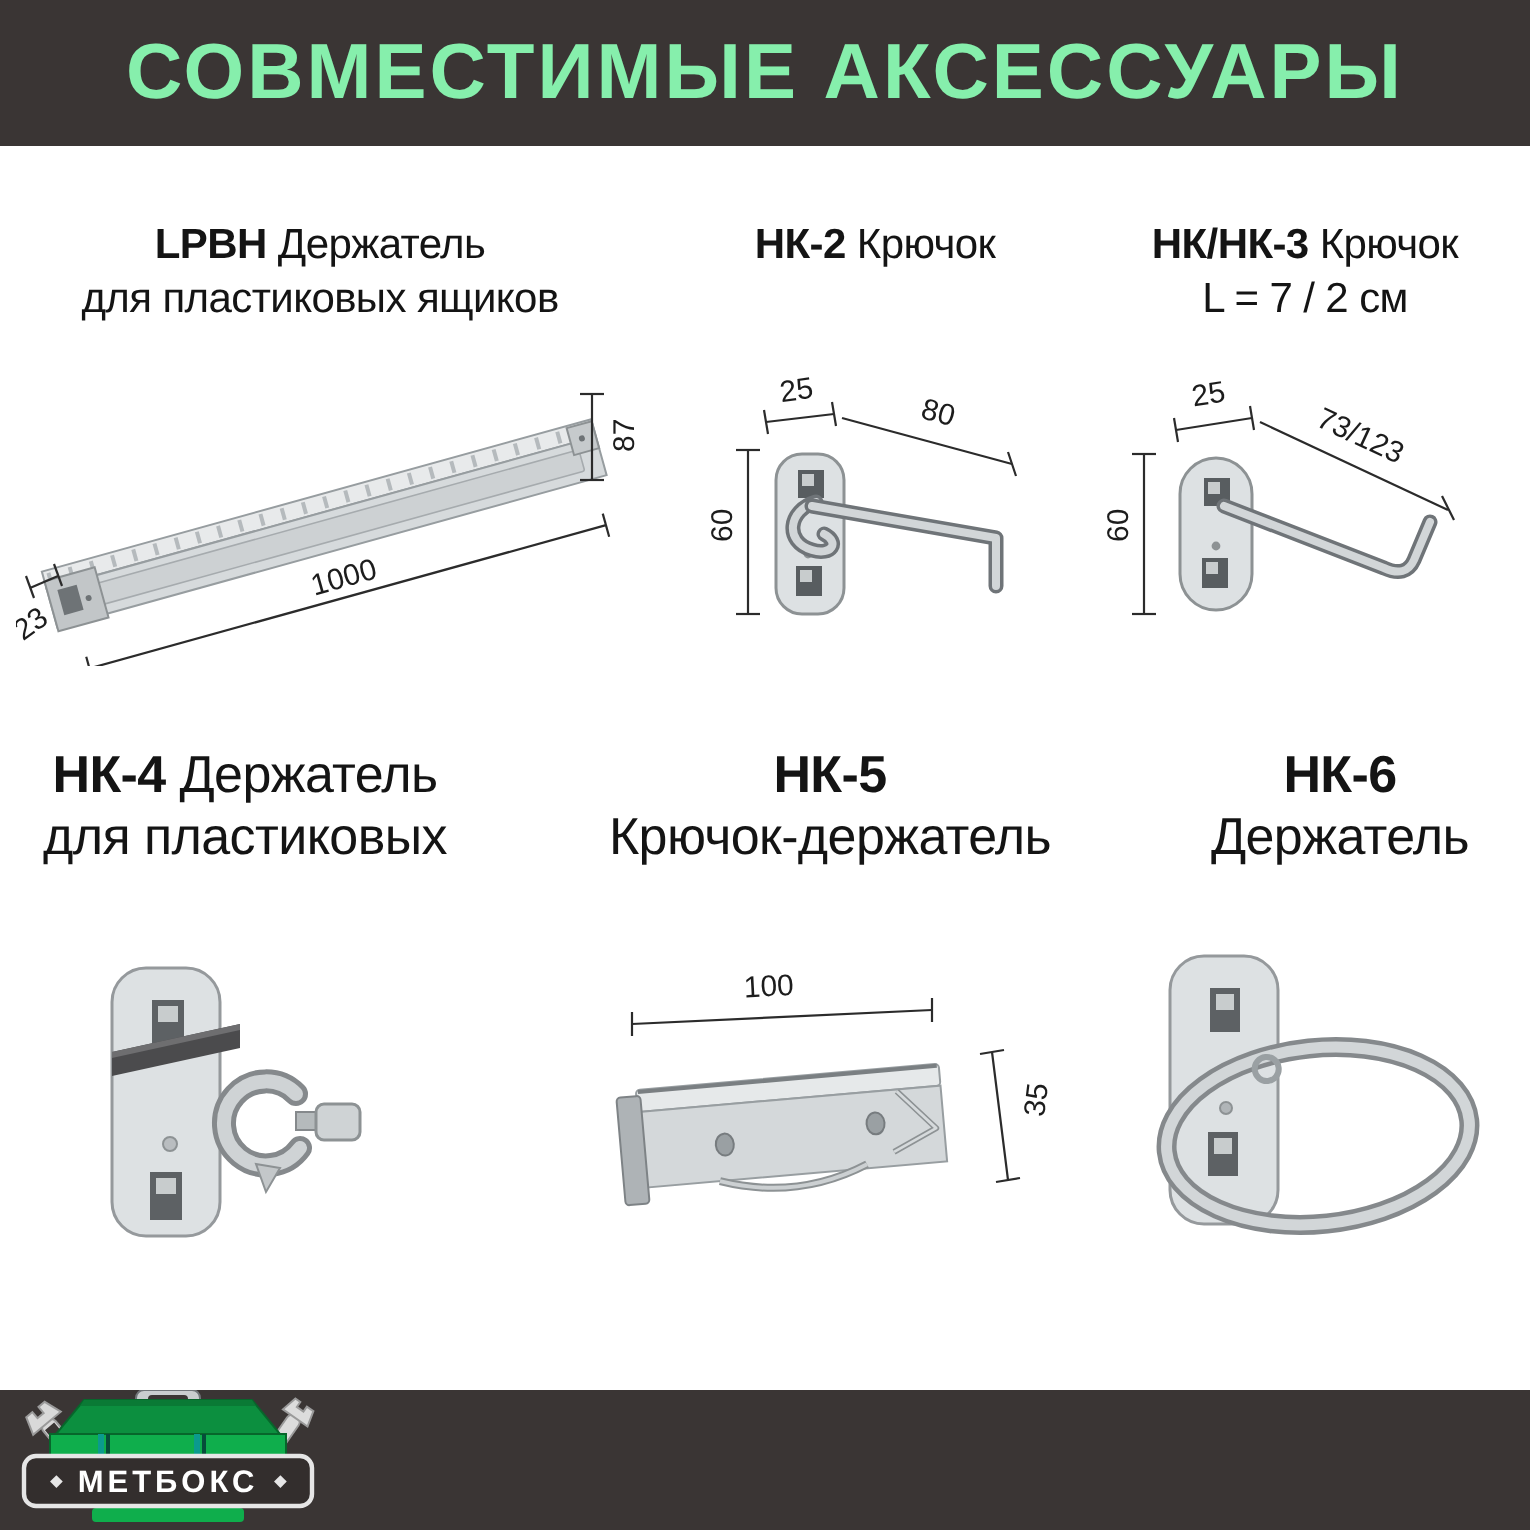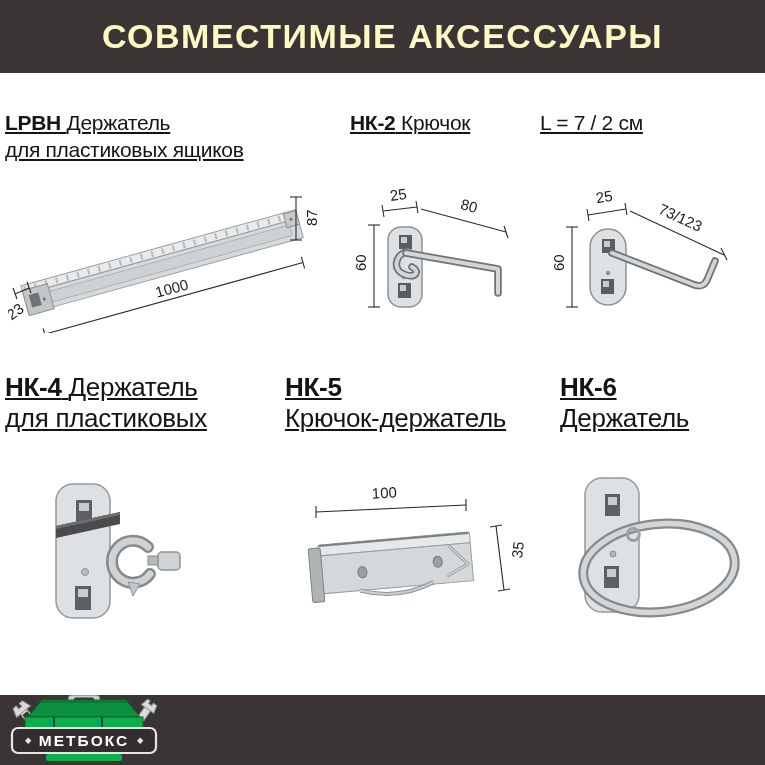--- a/index.html
+++ b/index.html
@@ -1,21 +1,21 @@
 <!DOCTYPE html>
 <html><head>
 <meta charset="utf-8">
 <style>
   html,body{margin:0;padding:0;background:#fff;}
   .page{position:relative;width:765px;height:765px;background:#ffffff;overflow:hidden;
         font-family:"Liberation Sans", sans-serif;color:#141414;}
   .topbar{position:absolute;left:0;top:0;width:765px;height:73px;background:#3a3534;
           display:flex;align-items:center;justify-content:center;}
-  .topbar .title{color:#fef9c3;font-weight:bold;font-size:34px;letter-spacing:1.5px;white-space:nowrap;}
-  .ptitle{position:absolute;text-align:left;text-decoration:underline;}
+  .topbar .title{color:#86efac;font-weight:bold;font-size:39px;letter-spacing:1.5px;white-space:nowrap;}
+  .ptitle{position:absolute;text-align:center;}
   .r1{font-size:21px;line-height:27px;letter-spacing:-0.3px;}
   .r2{font-size:26px;line-height:31px;letter-spacing:-0.3px;}
   .code{font-weight:bold;}
   .draw{position:absolute;}
   svg text.dim{font-size:15px;fill:#1c1c1c;font-family:"Liberation Sans",sans-serif;}
   svg .dl{stroke:#2b2b2b;stroke-width:1.1;fill:none;}
   .botbar{position:absolute;left:0;top:695px;width:765px;height:70px;background:#3a3534;}
   .logo{position:absolute;left:4px;top:695px;}
   svg .brand{font-size:15.5px;font-weight:bold;letter-spacing:2px;fill:#ffffff;font-family:"Liberation Sans",sans-serif;}
 </style>
@@ -31,20 +31,21 @@
   <div class="ptitle r1" style="left:5px;top:109px;width:310px">
     <div><span class="code">LPBH</span> <span>Держатель</span></div>
     <div>для пластиковых ящиков</div>
   </div>
 
   <div class="ptitle r1" style="left:350px;top:109px;width:175px">
     <div><span class="code">НК-2</span> <span>Крючок</span></div>
   </div>
 
   <div class="ptitle r1" style="left:540px;top:109px;width:225px">
+    <div><span class="code">НК/НК-3</span> <span>Крючок</span></div>
     <div>L = 7 / 2 см</div>
   </div>
 
   <svg class="draw" style="left:8px;top:178px" width="315" height="155" viewBox="0 0 315 155">
     <g transform="rotate(-15.5 155 85)">
       <rect x="12" y="69" width="285" height="9" fill="#e8eaeb" stroke="#979da0" stroke-width="1"></rect>
       <line x1="14" y1="73.5" x2="295" y2="73.5" stroke="#b5babd" stroke-width="6" stroke-dasharray="2 9"></line>
       <rect x="12" y="78" width="285" height="20" fill="#d6dadc" stroke="#979da0" stroke-width="1"></rect>
       <rect x="25" y="82" width="262" height="11" rx="1" fill="#cdd1d3" stroke="#a6abae" stroke-width="0.8"></rect>
       <rect x="12" y="74" width="26" height="26" fill="#c2c6c8" stroke="#8d9294" stroke-width="1"></rect>

